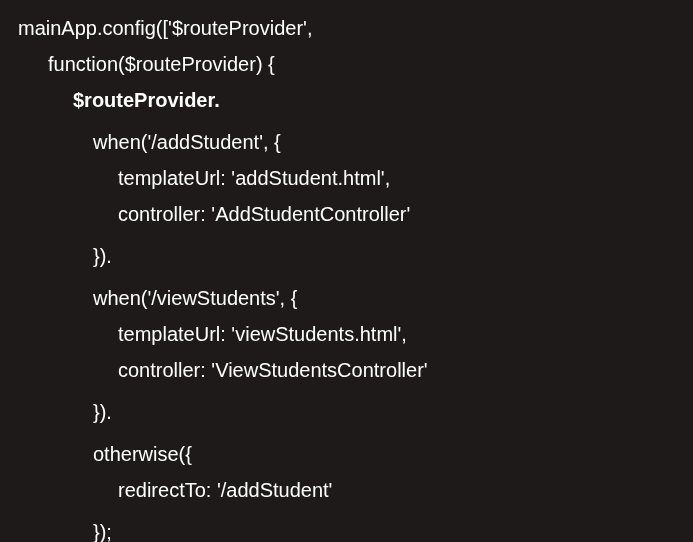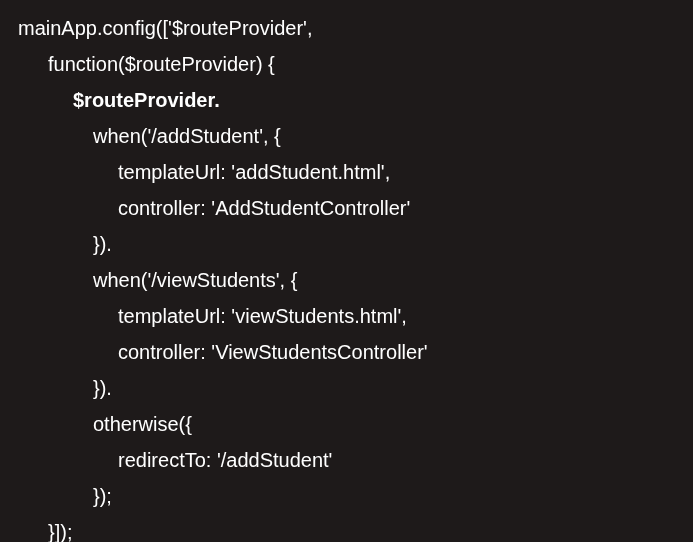--- a/index.html
+++ b/index.html
@@ -21,19 +21,19 @@
     pre {
       font-family: 'Segoe UI', Tahoma, Geneva, Verdana, sans-serif;
       white-space: pre;
       font-weight: 400;
     }
     .code-line {
       display: block;
     }
     .indent-1 { padding-left: 30px; }
     .indent-2 { padding-left: 55px; font-weight: bold; }
-    .indent-3 { padding-left: 75px; }
+    .indent-3 { padding-left: 75px; margin-top: 6px; }
     .indent-4 { padding-left: 100px; }
   </style>
 </head>
 <body>
 
 <pre><span class="code-line">mainApp.config(['$routeProvider',</span><span class="code-line indent-1">function($routeProvider) {</span><span class="code-line indent-2">$routeProvider.</span><span class="code-line indent-3">when('/addStudent', {</span><span class="code-line indent-4">templateUrl: 'addStudent.html',</span><span class="code-line indent-4">controller: 'AddStudentController'</span><span class="code-line indent-3">}).</span><span class="code-line indent-3">when('/viewStudents', {</span><span class="code-line indent-4">templateUrl: 'viewStudents.html',</span><span class="code-line indent-4">controller: 'ViewStudentsController'</span><span class="code-line indent-3">}).</span><span class="code-line indent-3">otherwise({</span><span class="code-line indent-4">redirectTo: '/addStudent'</span><span class="code-line indent-3">});</span><span class="code-line indent-1">}]);</span></pre>
 
 </body></html>

